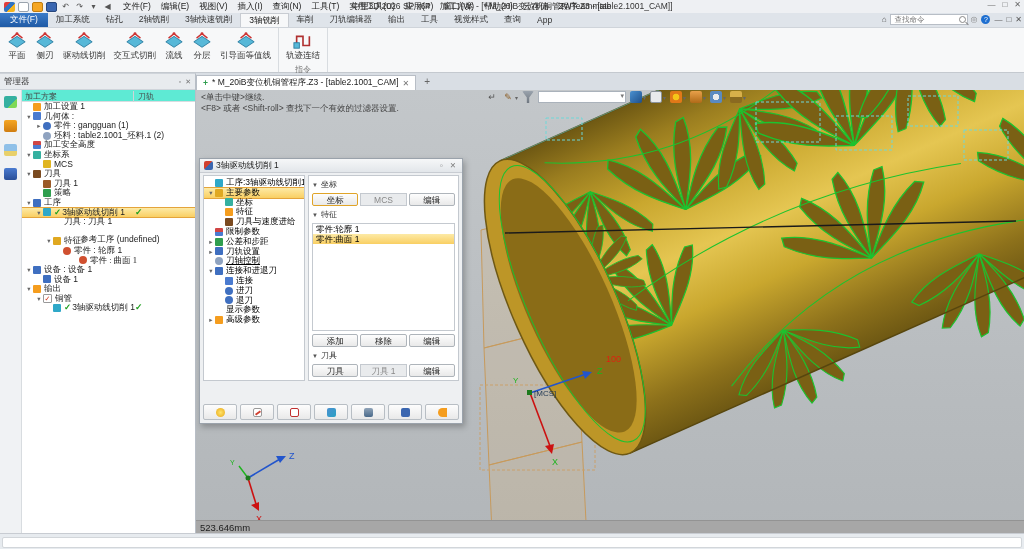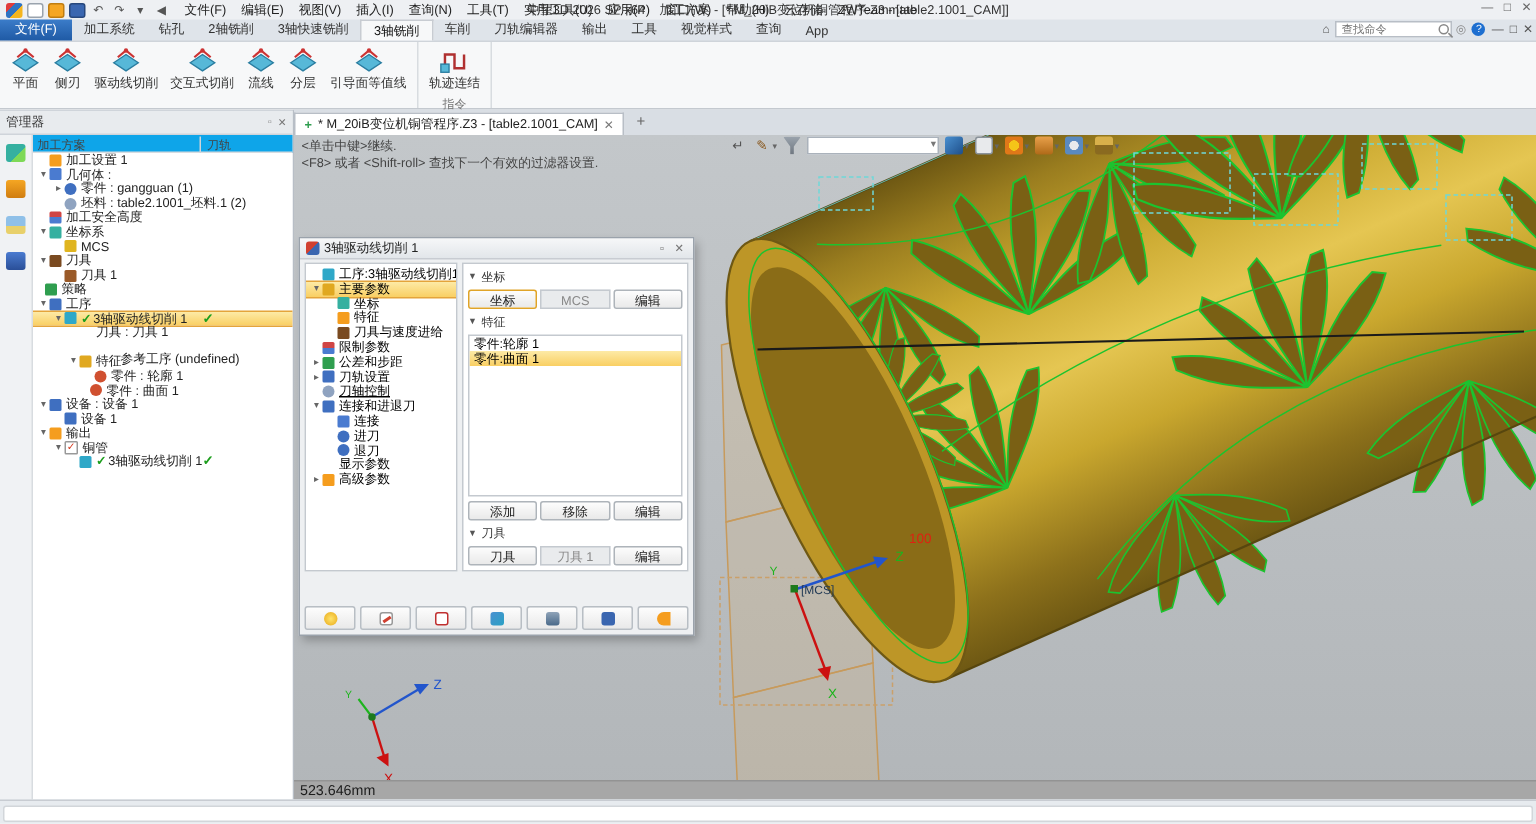--- a/index.html
+++ b/index.html
@@ -42,21 +42,21 @@
   #doctabs{position:absolute;left:196px;top:73px;width:828px;height:17px;background:#d9dee4;display:flex;align-items:flex-end;font-size:8.5px}
   .dtab{background:#fff;border:1px solid #b8bec6;border-bottom:none;height:15px;display:flex;align-items:center;gap:4px;padding:0 6px;color:#222}
   .dtab .plus{color:#2f9e4f;font-weight:bold}
   .dtab .x{color:#777;font-size:8px}
   .newtab{margin-left:8px;color:#666;font-size:10px;align-self:center}
 
   
   #manager{position:absolute;left:0;top:73px;width:196px;height:460px;background:#fff;border-right:1px solid #b8bec6;border-top:1px solid #cfd4da}
   #mgr-head{height:16px;background:#e8ebee;border-bottom:1px solid #cfd4da;display:flex;align-items:center;justify-content:space-between;padding:0 4px;font-size:8.5px;color:#333}
   #mgr-head .hicons{display:flex;gap:4px;color:#777;font-size:7px}
-  #mgr-cols{position:absolute;left:22px;top:16px;right:0;height:12px;background:#0ea5e9;border-bottom:1px solid #d8dce0;font-size:8px;color:#444}
+  #mgr-cols{position:absolute;left:22px;top:16px;right:0;height:12px;background:#5eead4;border-bottom:1px solid #d8dce0;font-size:8px;color:#444}
   #mgr-cols .c1{position:absolute;left:3px;top:1px}
   #mgr-cols .c2{position:absolute;left:111px;top:1px;border-left:1px solid #d0d4d8;padding-left:4px}
   #mgr-strip{position:absolute;left:0;top:16px;bottom:0;width:22px;background:#f0f2f4;border-right:1px solid #d8dce0;display:flex;flex-direction:column;align-items:center;gap:12px;padding-top:6px}
   .sicon{width:13px;height:12px;border-radius:2px}
   .s-cam-plan{background:linear-gradient(135deg,#35b0a0 60%,#7ed957 60%)}
   .s-setup{background:linear-gradient(#f5a623,#d07d10)}
   .s-preview{background:linear-gradient(#8fc0e8 55%,#e8d06a 55%)}
   .s-session{background:linear-gradient(#4a7bd0,#2a4f98)}
   #mgr-tree{position:absolute;left:22px;top:28px;right:0;bottom:0;overflow:hidden;font-size:8.5px;color:#222;background:#fff}
   .trow{position:relative;height:9.6px;line-height:9.6px;white-space:nowrap;display:flex;align-items:center}
@@ -363,21 +363,21 @@
         <div class="trow" style="padding-left: 3px;">
           <span class="exp">▾</span>
           <span class="ic ic-tools"></span>
           <span>刀具</span>
         </div>
         <div class="trow" style="padding-left: 13px;">
           <span class="exp"></span>
           <span class="ic ic-tool"></span>
           <span>刀具 1</span>
         </div>
-        <div class="trow" style="padding-left: 0; text-align: right;">
+        <div class="trow" style="padding-left: 13px; text-align: right;">
           <span class="exp"></span>
           <span class="ic ic-strategy"></span>
           <span>策略</span>
         </div>
         <div class="trow" style="padding-left: 3px;">
           <span class="exp">▾</span>
           <span class="ic ic-workstep"></span>
           <span>工序</span>
         </div>
         <div class="trow sel" style="padding-left: 13px;">
@@ -400,21 +400,21 @@
         <div class="trow" style="padding-left: 23px;">
           <span class="exp">▾</span>
           <span class="ic ic-feature-folder"></span>
           <span>特征</span>
         </div>
         <div class="trow" style="padding-left: 33px;">
           <span class="exp"></span>
           <span class="ic ic-feature-part"></span>
           <span>零件 : 轮廓 1</span>
         </div>
-        <div class="trow" style="padding-left: 30px;">
+        <div class="trow" style="padding-left: 49px; font-family: Liberation Serif, serif;">
           <span class="exp"></span>
           <span class="ic ic-feature-surf"></span>
           <span>零件 : 曲面 1</span>
         </div>
         <div class="trow" style="padding-left: 3px;">
           <span class="exp">▾</span>
           <span class="ic ic-machine"></span>
           <span>设备 : 设备 1</span>
         </div>
         <div class="trow" style="padding-left: 13px;">

